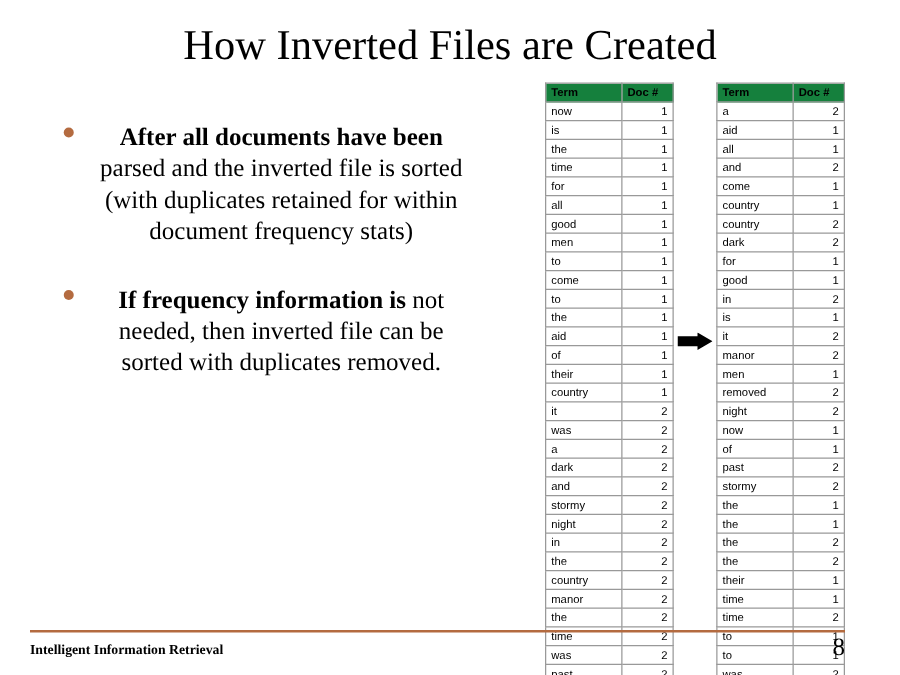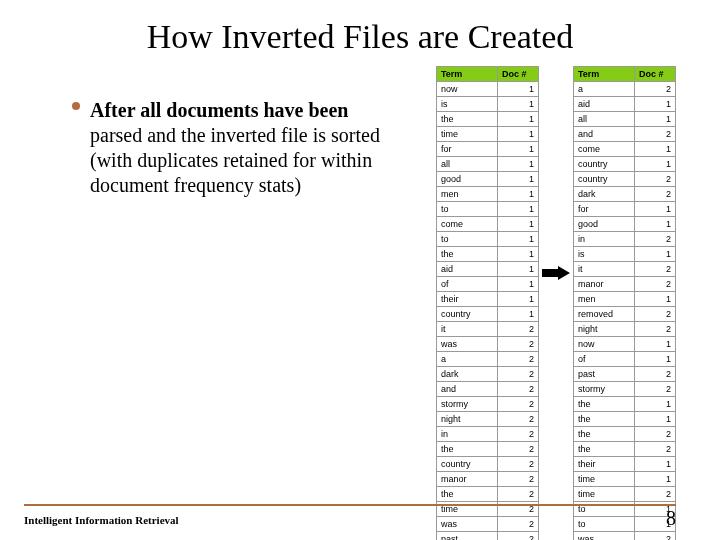--- a/index.html
+++ b/index.html
@@ -24,22 +24,23 @@
     top: 18px;
     left: 0;
     width: 720px;
     text-align: center;
     font-size: 34px;
     font-weight: 400;
   }
   .bullets {
     position: absolute;
     top: 98px;
-    left: 72px;
+    left: 51px;
     width: 330px;
+    text-align: center;
   }
   .bullet {
     position: relative;
     margin-bottom: 30px;
     padding-left: 18px;
     font-size: 20px;
     line-height: 1.25;
   }
   .bullet .dot {
     position: absolute;
@@ -70,21 +71,21 @@
     border: 1px solid #999;
     padding: 0 4px;
     height: 14px;
     line-height: 14px;
     white-space: nowrap;
     vertical-align: middle;
   }
   table.inv th {
     text-align: left;
     font-weight: 700;
-    background: #84cc16;
+    background: #15803d;
   }
   table.inv td.term {
     text-align: left;
     width: 52px;
   }
   table.inv td.doc {
     text-align: right;
     width: 32px;
   }
   .arrow-wrap {
@@ -124,20 +125,24 @@
 <body>
 
 <div class="slide">
 
   <div class="title">How Inverted Files are Created</div>
 
   <div class="bullets">
     <div class="bullet">
       <span class="dot"></span>
       <span class="lead">After all documents have been</span><span> parsed and the inverted file is sorted (with duplicates retained for within document frequency stats)</span>
+    </div>
+    <div class="bullet">
+      <span class="dot"></span>
+      <span class="lead">If frequency information is</span><span> not needed, then inverted file can be sorted with duplicates removed.</span>
     </div>
   </div>
 
   <div class="tables">
     <table class="inv" id="left-table">
       <thead>
         <tr>
           <th>Term</th>
           <th>Doc #</th>
         </tr>

